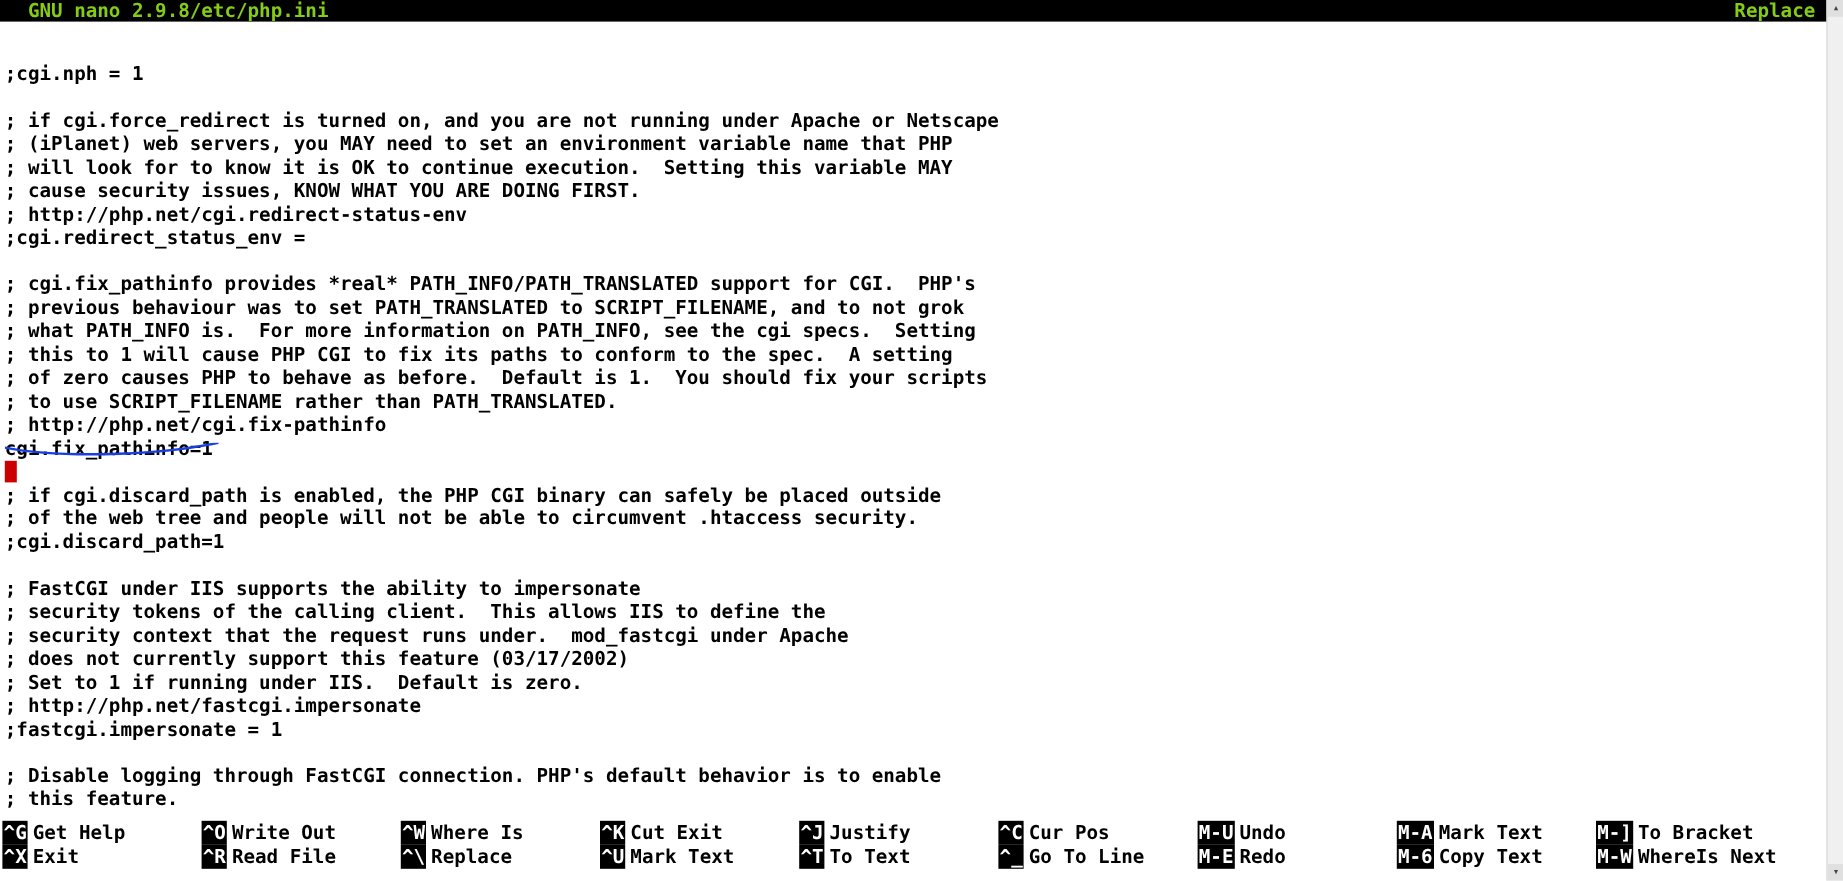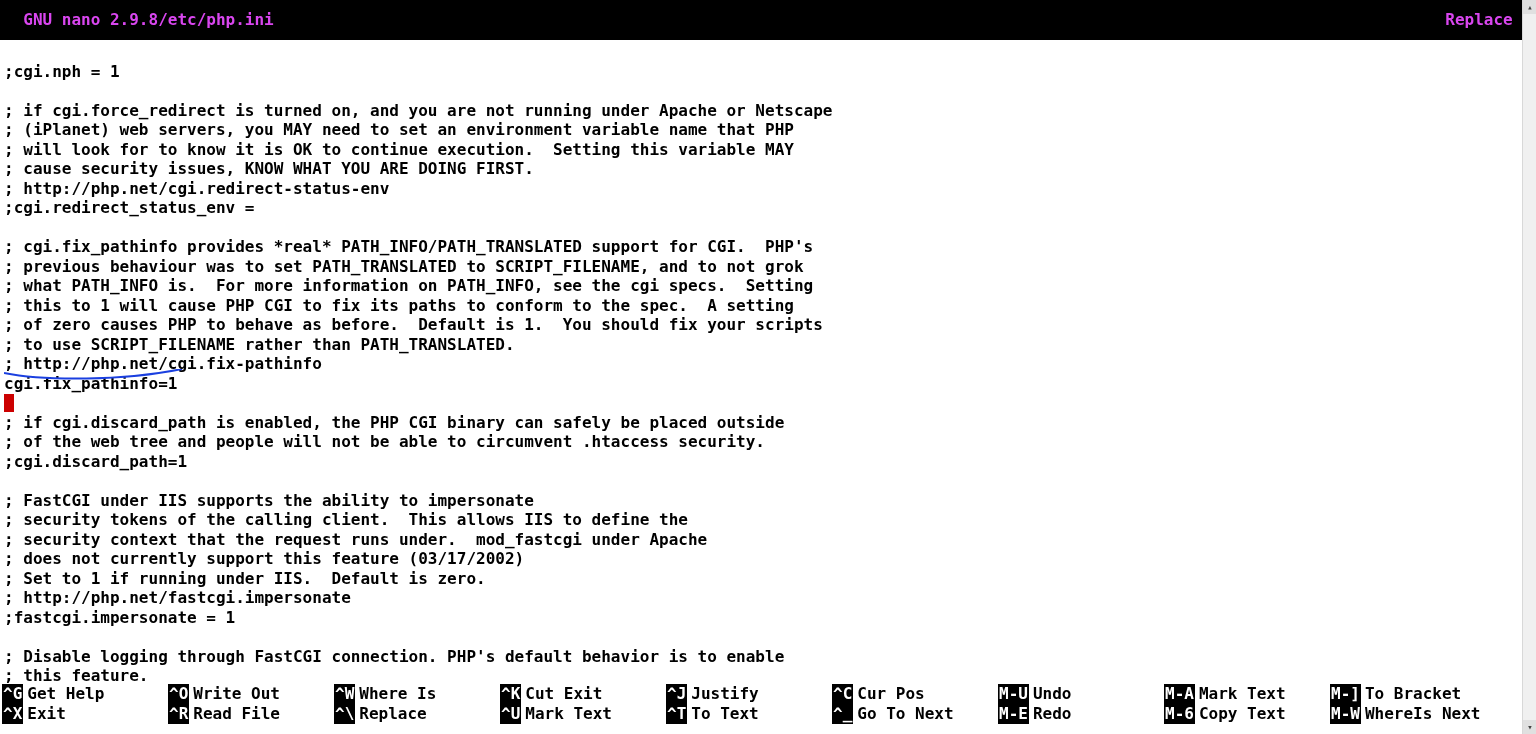--- a/index.html
+++ b/index.html
@@ -8,38 +8,39 @@
     height: 734px;
     font-family: "DejaVu Sans Mono", "Liberation Mono", Consolas, monospace;
     font-size: 16px;
     background: #ffffff;
     color: #000000;
     overflow: hidden;
     position: relative;
   }
   .titlebar {
     background: #000000;
-    color: #d946ef;
-    height: 40px;
+    color: #84cc16;
+    height: 18px;
     display: flex;
     align-items: center;
     padding: 0 4px;
     font-weight: bold;
     line-height: 22px;
     white-space: pre;
   }
   .titlebar .left { flex: 0 0 auto; }
   .titlebar .center { flex: 1 1 auto; text-align: left; }
   .titlebar .right { flex: 0 0 auto; }
   .editor {
     padding: 2px 4px 0 4px;
     white-space: pre;
     line-height: 19.5px;
     font-weight: bold;
     letter-spacing: 0px;
+    margin-top: 12px;
   }
   .line { white-space: pre; }
   .cursor {
     background: #cc0000;
     display: inline-block;
     width: 10px;
     height: 18px;
     vertical-align: text-bottom;
   }
   .underline-annot {
@@ -127,21 +128,21 @@
     <div class="shortcut"><span class="keycap">^J</span><span class="sc-label">Justify</span></div>
     <div class="shortcut"><span class="keycap">^C</span><span class="sc-label">Cur Pos</span></div>
     <div class="shortcut"><span class="keycap">M-U</span><span class="sc-label">Undo</span></div>
     <div class="shortcut"><span class="keycap">M-A</span><span class="sc-label">Mark Text</span></div>
     <div class="shortcut"><span class="keycap">M-]</span><span class="sc-label">To Bracket</span></div>
     <div class="shortcut"><span class="keycap">^X</span><span class="sc-label">Exit</span></div>
     <div class="shortcut"><span class="keycap">^R</span><span class="sc-label">Read File</span></div>
     <div class="shortcut"><span class="keycap">^\</span><span class="sc-label">Replace</span></div>
     <div class="shortcut"><span class="keycap">^U</span><span class="sc-label">Mark Text</span></div>
     <div class="shortcut"><span class="keycap">^T</span><span class="sc-label">To Text</span></div>
-    <div class="shortcut"><span class="keycap">^_</span><span class="sc-label">Go To Next</span></div>
+    <div class="shortcut"><span class="keycap">^_</span><span class="sc-label">Go To Line</span></div>
     <div class="shortcut"><span class="keycap">M-E</span><span class="sc-label">Redo</span></div>
     <div class="shortcut"><span class="keycap">M-6</span><span class="sc-label">Copy Text</span></div>
     <div class="shortcut"><span class="keycap">M-W</span><span class="sc-label">WhereIs Next</span></div>
   </div>
 
 <div class="scrollbar">
   <div class="btn up">▴</div>
   <div class="btn down">▾</div>
 </div>
 

